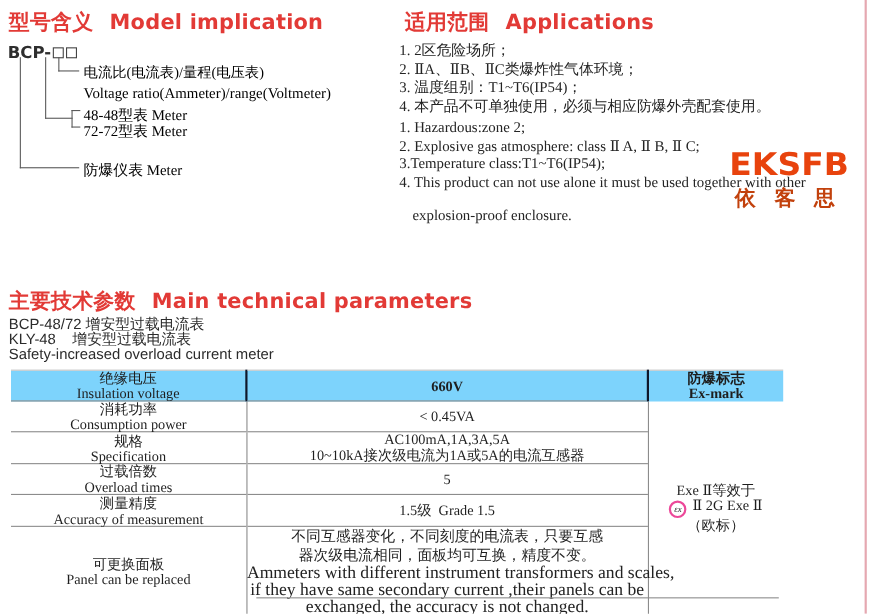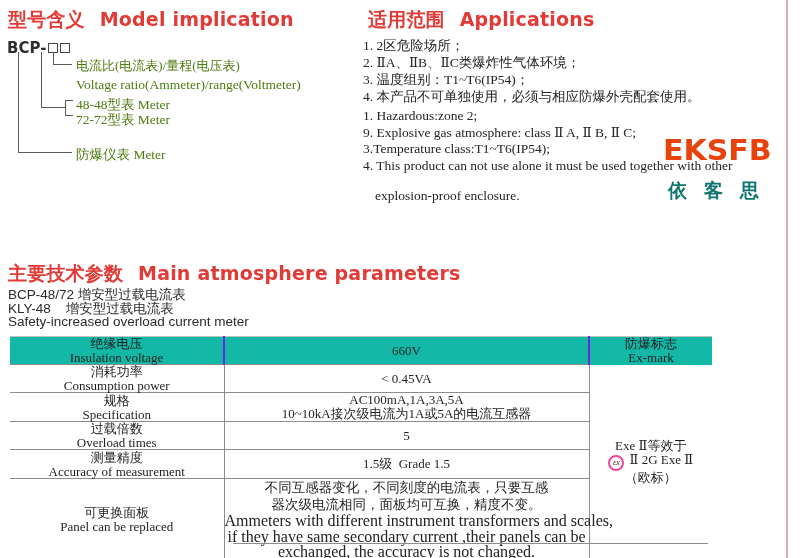--- a/index.html
+++ b/index.html
@@ -12,54 +12,54 @@
   .heading{
     font-family:"DejaVu Sans","Liberation Sans",sans-serif;
     font-weight:bold;font-size:19px;color:#e23a36;letter-spacing:0.2px;
     white-space:nowrap;
   }
   
   .bcp-row{display:flex;align-items:center;font-family:"DejaVu Sans","Liberation Sans",sans-serif;
     font-weight:bold;font-size:15px;color:#2e2e2e;}
   .bcp-box{width:8px;height:8px;border:1.5px solid #444;background:#fff;margin-left:2px;}
   .ln{position:absolute;background:#5a5a5a;}
-  .diagram-text{position:absolute;font-size:13px;color:#4d7c0f;white-space:nowrap;}
+  .diagram-text{position:absolute;font-size:13px;color:#000000;white-space:nowrap;}
   .diagram-text.en{font-size:13.5px;}
   
   .app-list{position:absolute;font-size:13.5px;color:#242424;}
   .app-list div{line-height:17px;white-space:nowrap;}
   .app-list.en div{line-height:16.5px;}
   .wrap-indent{padding-left:12px;margin-top:14px;}
   
   .logo-text{
     font-family:"DejaVu Sans","Liberation Sans",sans-serif;
     font-weight:bold;font-size:30px;line-height:28px;color:#e8430d;
     letter-spacing:0px;transform:scaleY(.95);transform-origin:left top;white-space:nowrap;
   }
   .logo-zh{
     font-family:"DejaVu Sans","Liberation Sans",sans-serif;
-    font-weight:bold;font-size:19px;color:#0f766e;letter-spacing:17px;
-    white-space:nowrap;margin-top:13px;padding-left:5px;
+    font-weight:bold;font-size:19px;color:#c2410c;letter-spacing:17px;
+    white-space:nowrap;margin-top:2px;padding-left:5px;
   }
   
   .product-lines{position:absolute;font-family:"Liberation Sans","DejaVu Sans",sans-serif;
     font-size:13.5px;color:#2b2b2b;}
   .product-lines div{line-height:13.5px;white-space:pre;}
   
   table.spec{
     position:absolute;left:10px;top:336px;width:698px;
     border-collapse:collapse;table-layout:fixed;
     font-size:13px;color:#1e1e1e;
   }
   table.spec td{padding:0;text-align:center;vertical-align:middle;line-height:14px;}
   td.c1{width:213px;}
   td.c2{width:363px;}
   td.c3{width:122px;}
-  tr.hd td{background:#14b8a6;border-top:1px solid #c2c2c2;}
-  tr.hd td.c2,tr.hd td.c3{border-left:2px solid #6d28d9;}
+  tr.hd td{background:#7dd3fc;border-top:1px solid #c2c2c2;}
+  tr.hd td.c2,tr.hd td.c3{border-left:2px solid #0f172a;font-weight:bold;}
   .gline-t{border-top:1px solid #8c8c8c;}
   .gline-l{border-left:1px solid #8c8c8c;}
   .gline-b{border-bottom:1px solid #8c8c8c;}
   .cell-zh{line-height:14px;}
   .cell-en{line-height:13px;text-align:center;}
   .pre{white-space:pre-wrap;}
   td.replace-val{text-align:left;padding:4px 6px 4px 8px;vertical-align:top;}
   .rep-zh{font-size:13.5px;line-height:17px;white-space:nowrap;}
   .rep-en{font-size:16px;line-height:15.5px;color:#222;white-space:nowrap;}
   .exmark-lines{line-height:20px;}
@@ -109,34 +109,34 @@
 
 <div class="app-list" style="left:363px;top:37px;">
   <div>1. 2区危险场所；</div>
   <div>2. ⅡA、ⅡB、ⅡC类爆炸性气体环境；</div>
   <div>3. 温度组别：T1~T6(IP54)；</div>
   <div>4. 本产品不可单独使用，必须与相应防爆外壳配套使用。</div>
 </div>
 
 <div class="app-list en" style="left:363px;top:108px;">
   <div>1. Hazardous:zone 2;</div>
-  <div>9. Explosive gas atmosphere: class Ⅱ A, Ⅱ B, Ⅱ C;</div>
+  <div>2. Explosive gas atmosphere: class Ⅱ A, Ⅱ B, Ⅱ C;</div>
   <div>3.Temperature class:T1~T6(IP54);</div>
   <div>4. This product can not use alone it must be used together with other</div>
   <div class="wrap-indent">explosion-proof enclosure.</div>
 </div>
 
 <div class="abs" style="left:663px;top:137px;">
   <div class="logo-text">EKSFB</div>
   <div class="logo-zh">依客思</div>
 </div>
 
 <div class="abs heading" style="left:8px;top:261px;">
   <span>主要技术参数</span>
-  <span style="display:inline-block;width:8px;"></span><span>Main atmosphere parameters</span>
+  <span style="display:inline-block;width:8px;"></span><span>Main technical parameters</span>
 </div>
 
 <div class="product-lines" style="left:8px;top:288px;">
   <div>BCP-48/72 增安型过载电流表</div>
   <div>KLY-48    增安型过载电流表</div>
   <div>Safety-increased overload current meter</div>
 </div>
 
 <table class="spec">
   <tbody>

